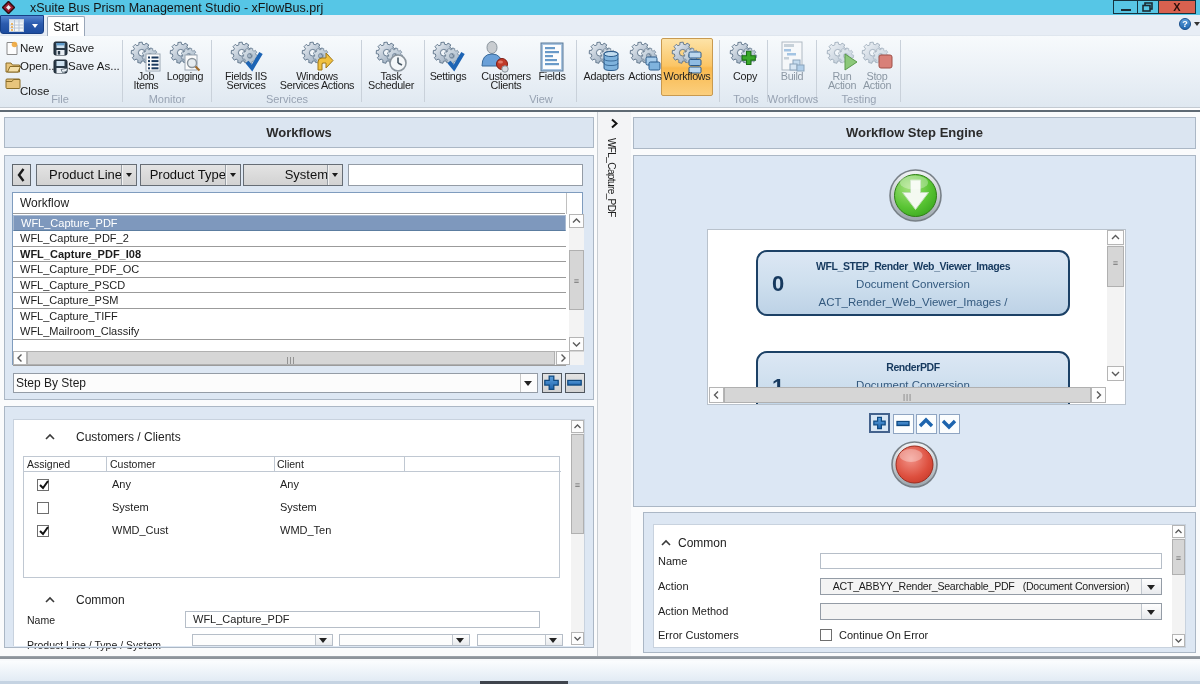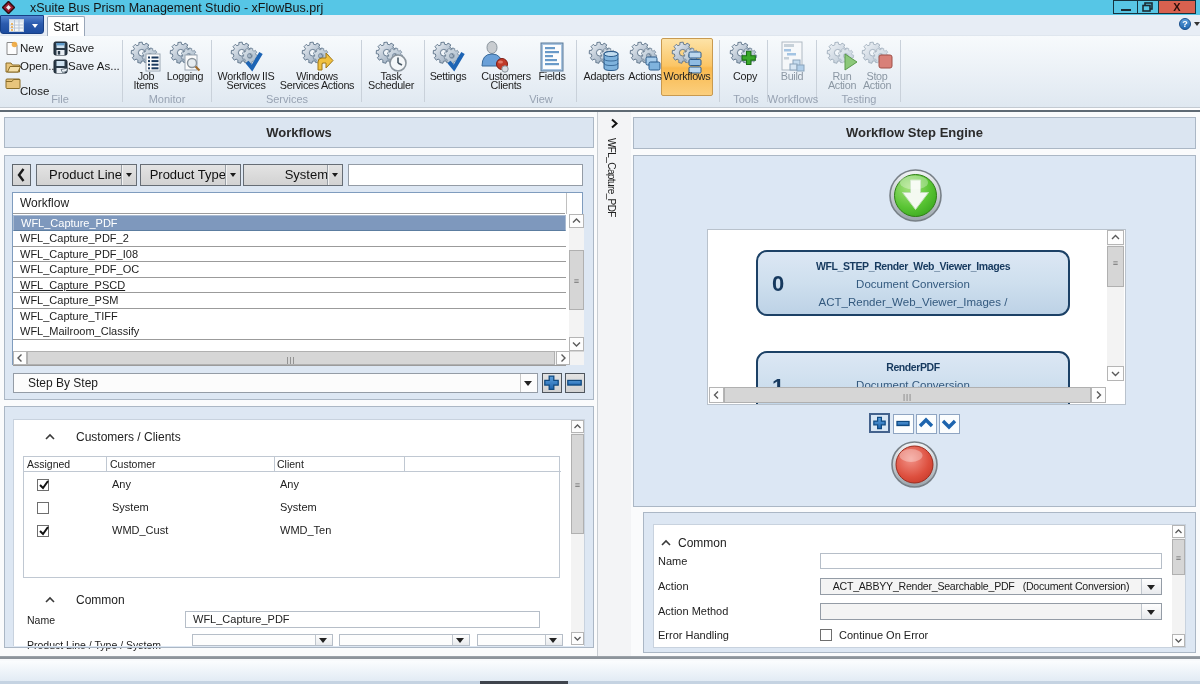--- a/index.html
+++ b/index.html
@@ -225,21 +225,21 @@
         <g transform="translate(-2,-2) scale(0.92)">
           <use href="#gearbig"></use>
         </g>
         <g transform="translate(10,5) scale(0.68)">
           <use href="#gearsm"></use>
         </g>
         <path d="M18 22 L23 28 L32 13" fill="none" stroke="#1d64b4" stroke-width="4"></path>
       </svg>
     </div>
 <div class="rlbl" style="left:246px;top:71px;">
-      <div>Workflow IIS</div>
+      <div>Fields IIS</div>
       <div>Services</div>
     </div>
 <div class="ricon" style="left:317px;">
       <svg width="34" height="34" viewBox="0 0 34 34">
         <g transform="translate(-2,-2) scale(0.92)">
           <use href="#gearbig"></use>
         </g>
         <g transform="translate(10,5) scale(0.68)">
           <use href="#gearsm"></use>
         </g>
@@ -439,23 +439,23 @@
     </div>
 <div class="gbtn" style="left:36px;top:164px;width:101px;height:22px;line-height:20px;padding-right:14px;">Product Line<div class="abs" style="right:14px;top:0;width:1px;height:20px;background:#9aa0a6;"></div><div class="abs" style="right:13px;top:0;width:1px;height:20px;background:#f2f2f2;"></div><div class="abs" style="right:4px;top:8px;width:0;height:0;border-left:3.5px solid transparent;border-right:3.5px solid transparent;border-top:4.5px solid #1b1b1b;"></div></div>
 <div class="gbtn" style="left:140px;top:164px;width:101px;height:22px;line-height:20px;padding-right:14px;">Product Type<div class="abs" style="right:14px;top:0;width:1px;height:20px;background:#9aa0a6;"></div><div class="abs" style="right:13px;top:0;width:1px;height:20px;background:#f2f2f2;"></div><div class="abs" style="right:4px;top:8px;width:0;height:0;border-left:3.5px solid transparent;border-right:3.5px solid transparent;border-top:4.5px solid #1b1b1b;"></div></div>
 <div class="gbtn" style="left:243px;top:164px;width:100px;height:22px;line-height:20px;padding-right:14px;">System<div class="abs" style="right:14px;top:0;width:1px;height:20px;background:#9aa0a6;"></div><div class="abs" style="right:13px;top:0;width:1px;height:20px;background:#f2f2f2;"></div><div class="abs" style="right:4px;top:8px;width:0;height:0;border-left:3.5px solid transparent;border-right:3.5px solid transparent;border-top:4.5px solid #1b1b1b;"></div></div>
 <div class="wfield" style="left:348px;top:164px;width:235px;height:22px;"></div>
 <div class="abs" style="left:12px;top:192px;width:571px;height:173px;background:#fff;border:1px solid #7f9cbe;">
 <div class="abs" style="left:0;top:0;width:552px;height:21px;border-bottom:1px solid #9b9b9b;font-size:12px;color:#1c1c1c;line-height:20px;padding-left:7px;">Workflow</div>
 <div class="abs" style="left:553px;top:0;width:1px;height:21px;background:#c0c0c0;"></div>
 <div class="lrow" style="top:21.5px;background:#7e98bd;border:1px solid #a9bad1;border-bottom:1px solid #5c7da0;color:#fff;height:16.5px;line-height:15px;">WFL_Capture_PDF</div>
 <div class="lrow" style="top:38.0px;height:15.5px;line-height:14.5px;">WFL_Capture_PDF_2</div>
-<div class="lrow" style="top:53.5px;height:15.5px;line-height:14.5px;">WFL_Capture_PDF_I08</div>
+<div class="lrow" style="top:53.5px;height:15.5px;line-height:14.5px;font-weight:bold;">WFL_Capture_PDF_I08</div>
 <div class="lrow" style="top:69.0px;height:15.5px;line-height:14.5px;">WFL_Capture_PDF_OC</div>
-<div class="lrow" style="top:84.5px;height:15.5px;line-height:14.5px;text-decoration:underline;">WFL_Capture_PSCD</div>
+<div class="lrow" style="top:84.5px;height:15.5px;line-height:14.5px;">WFL_Capture_PSCD</div>
 <div class="lrow" style="top:100.0px;height:15.5px;line-height:14.5px;">WFL_Capture_PSM</div>
 <div class="lrow" style="top:115.5px;height:18px;line-height:14.5px;">WFL_Capture_TIFF</div>
 <div class="lrow" style="top:131.0px;height:15.5px;line-height:14.5px;">WFL_Mailroom_Classify</div>
 <div class="lrow" style="top:157px;height:15.5px;line-height:14.5px;">WFL_Mailroom_Entry</div>
 <div class="sb" style="left:556px;top:21px;width:15px;height:137px;background:#f3f3f3;"></div>
 <div class="sbtn" style="left:556px;top:21px;width:15px;height:14px;">
         <svg width="13" height="12">
           <path d="M3 7.5 L6.5 4 L10 7.5" fill="none" stroke="#5a5a5a" stroke-width="1.4"></path>
         </svg>
       </div>
@@ -476,21 +476,21 @@
       </div>
 <div class="sthumb" style="left:14px;top:158px;width:528px;height:14px;">
         <div class="grip" style="top:7px;font-size:8px;letter-spacing:1px;">|||</div>
       </div>
 <div class="sbtn" style="left:543px;top:158px;width:14px;height:14px;">
         <svg width="12" height="12">
           <path d="M4.5 2.5 L8 6 L4.5 9.5" fill="none" stroke="#5a5a5a" stroke-width="1.4"></path>
         </svg>
       </div>
 </div>
-<div class="combo" style="left:13px;top:373px;width:525px;height:20px;background:#fcfcfc;font-size:12px;color:#1c1c1c;line-height:18px;padding-left:14px;">Step By Step<div class="carrowbox" style="background:#fcfcfc;border-left:1px solid #c6c6c6;">
+<div class="combo" style="left:13px;top:373px;width:525px;height:20px;background:#fcfcfc;font-size:12px;color:#1c1c1c;line-height:18px;padding-left:2px;">Step By Step<div class="carrowbox" style="background:#fcfcfc;border-left:1px solid #c6c6c6;">
         <div class="carrow"></div>
       </div></div>
 <div class="gbtn" style="left:542px;top:372.5px;width:20px;height:20.5px;border:1.5px solid #4f565e;">
       <svg width="17" height="17.5" viewBox="0 0 17 17">
         <path d="M6.2 1.8 h4.6 v4.4 h4.4 v4.6 h-4.4 v4.4 h-4.6 v-4.4 h-4.4 v-4.6 h4.4 z" fill="url(#gblue)" stroke="#114a80" stroke-width="1.3"></path>
       </svg>
     </div>
 <div class="gbtn" style="left:565px;top:372.5px;width:20px;height:20.5px;border:1.5px solid #4f565e;">
       <svg width="17" height="17.5" viewBox="0 0 17 17">
         <rect x="1.8" y="6.2" width="13.4" height="4.6" fill="url(#gblue)" stroke="#114a80" stroke-width="1.3"></rect>
@@ -660,21 +660,21 @@
 <div class="flbl" style="left:658px;top:580px;">Action</div>
 <div class="combo" style="left:820px;top:578px;width:342px;height:17px;background:#f4f4f4;padding-right:20px;font-size:10.6px;letter-spacing:-0.25px;color:#1c1c1c;line-height:15px;text-align:center;white-space:nowrap;overflow:hidden;">ACT_ABBYY_Render_Searchable_PDF&nbsp;&nbsp;&nbsp;(Document Conversion)<div class="carrowbox" style="width:20px;">
         <div class="carrow" style="right:6px;"></div>
       </div></div>
 <div class="flbl" style="left:658px;top:605px;">Action Method</div>
 <div class="combo" style="left:820px;top:603px;width:342px;height:17px;background:#f4f4f4;">
       <div class="carrowbox" style="width:20px;">
         <div class="carrow" style="right:6px;"></div>
       </div>
     </div>
-<div class="flbl" style="left:658px;top:629px;">Error Handling</div>
+<div class="flbl" style="left:658px;top:629px;">Error Customers</div>
 <div class="chk" style="left:820px;top:629px;"></div>
 <div class="flbl" style="left:839px;top:629px;">Continue On Error</div>
 <div class="sb" style="left:1172px;top:525px;width:13px;height:122px;background:#f3f3f3;"></div>
 <div class="sbtn" style="left:1172px;top:525px;width:13px;height:13px;">
       <svg width="11" height="11">
         <path d="M2.5 7 L5.5 4 L8.5 7" fill="none" stroke="#5a5a5a" stroke-width="1.3"></path>
       </svg>
     </div>
 <div class="sthumb" style="left:1172px;top:539px;width:13px;height:36px;">
       <div class="grip" style="top:18px;font-size:9px;">≡</div>

